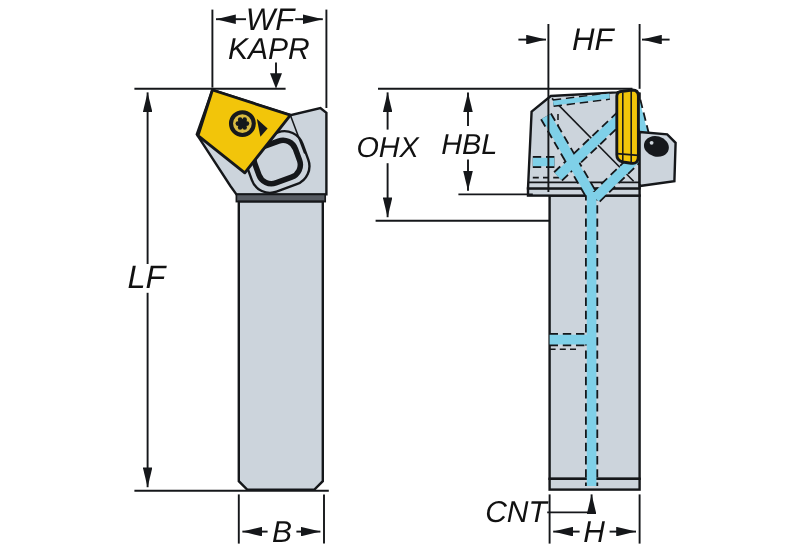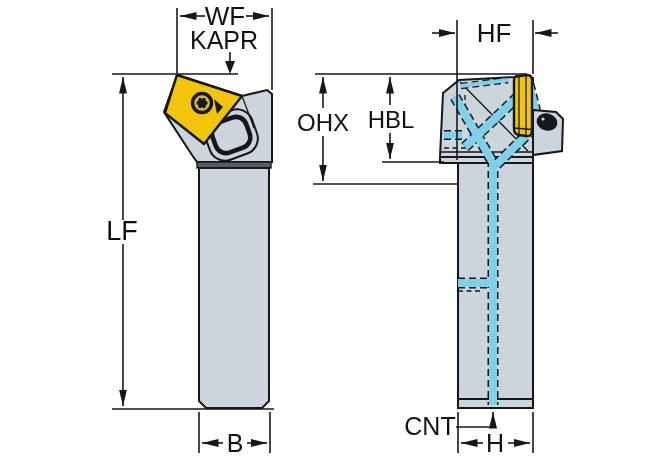--- a/index.html
+++ b/index.html
@@ -1,16 +1,16 @@
 <!DOCTYPE html>
 <html style="--background: #ffffff; --outline: #15171a; --body-gray: #ccd4dc; --joint-band: #565b62; --insert-yellow: #f2c50a; --coolant-blue: #7fd0e8; --screw-gold: #d9ba41; --screw-black: #16181c; --dimension-text: #111111;"><head>
 <meta charset="utf-8">
 <style>
   html,body{margin:0;padding:0;background:#fff;}
-  .stage{position:relative;width:670px;height:460px;background:var(--background,#fff);overflow:hidden;}
+  .stage{position:relative;width:670px;height:460px;background:var(--background,#fff);overflow:hidden;font-style:italic;}
   svg{display:block;}
   text{font-family:"Liberation Sans",sans-serif;fill:var(--dimension-text,#111);}
   .body{fill:var(--body-gray,#ccd4dc);stroke:var(--outline,#15171a);stroke-width:2;}
   .band{fill:var(--joint-band,#565b62);stroke:var(--outline,#15171a);stroke-width:1.4;}
   .ins{fill:var(--insert-yellow,#f2c50a);stroke:var(--outline,#15171a);stroke-width:2.4;stroke-linejoin:round;}
   .dim{stroke:var(--outline,#15171a);stroke-width:1.6;fill:none;}
   .edge{stroke:var(--outline,#15171a);stroke-width:1.3;fill:none;}
   .dash{stroke-dasharray:5 3.5;}
   .cool-edge{stroke:var(--outline,#15171a);stroke-dasharray:7 4;fill:none;}
   .cool{stroke:var(--coolant-blue,#7fd0e8);fill:none;}

